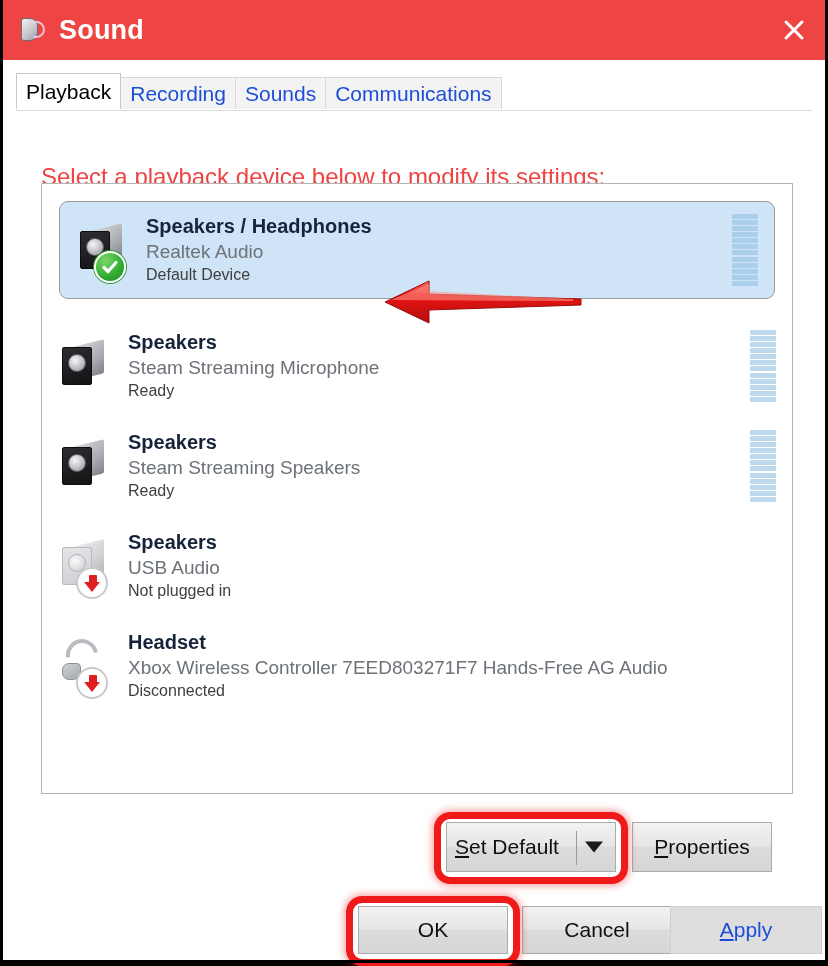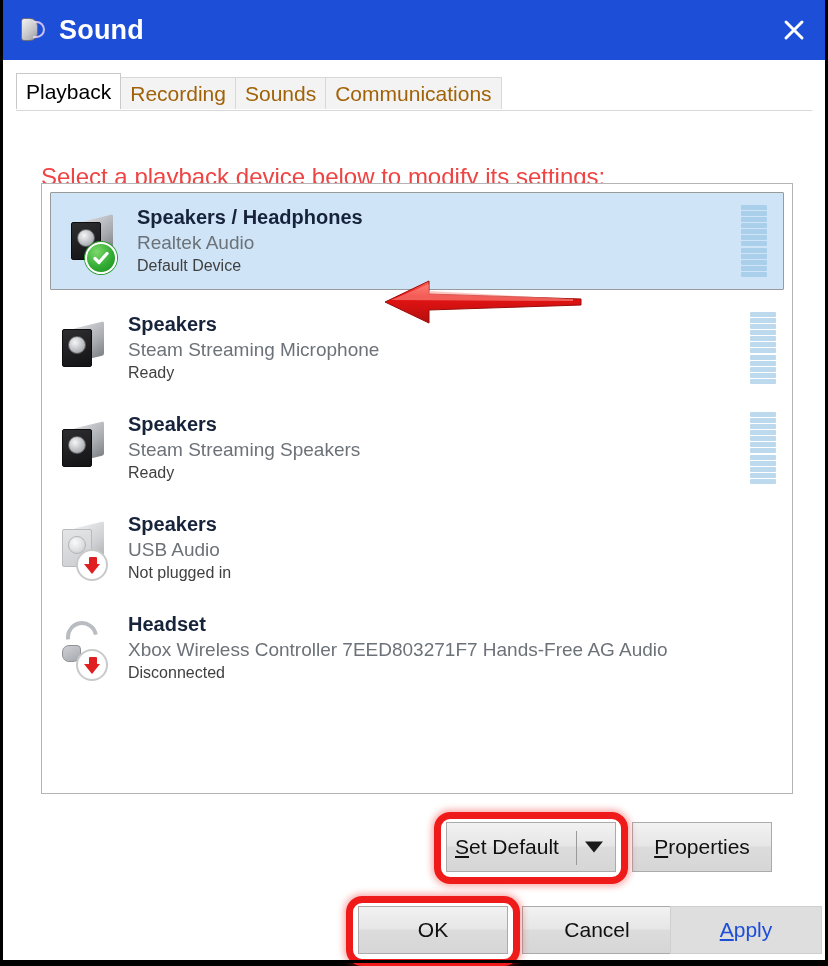--- a/index.html
+++ b/index.html
@@ -16,21 +16,21 @@
     background: #ffffff;
     border-left: 3px solid #000;
     border-right: 3px solid #000;
     border-bottom: 3px solid #000;
   }
 
   
   .titlebar {
     position: absolute; left: 0; top: 0;
     width: 822px; height: 60px;
-    background: #1d4ed8;
+    background: #ef4444;
     display: flex; align-items: center;
   }
   .title-icon {
     width: 30px; height: 30px;
     margin-left: 14px; margin-right: 12px;
     position: relative;
     flex: 0 0 auto;
   }
   .title-icon .spk {
     position: absolute; left: 4px; top: 3px;
@@ -73,21 +73,21 @@
   .tabstrip {
     position: absolute; left: 13px; top: 15px;
     height: 34px;
     display: flex; align-items: flex-end;
   }
   .tab {
     height: 32px;
     padding: 0 9px;
     display: flex; align-items: center;
     font-size: 21px;
-    color: #a16207;
+    color: #1d4ed8;
     background: #f3f3f3;
     border: 1px solid #d8d8d8;
     border-bottom: none;
     margin-right: -1px;
     cursor: pointer;
     white-space: nowrap;
   }
   .tab.active {
     background: #ffffff;
     border-color: #c9c9c9;
@@ -120,23 +120,23 @@
   .device-row {
     position: relative;
     height: 100px;
     display: flex; align-items: center;
     padding: 0 10px 0 8px;
     cursor: pointer;
   }
   .device-row.selected {
     background: #cfe4f7;
     border: 1px solid #9a9a9a;
-    margin: 8px;
+    margin: 17px;
     height: 98px;
-    border-radius: 1px;
+    border-radius: 9px;
   }
   .device-icon-wrap {
     position: relative;
     width: 62px; height: 70px;
     flex: 0 0 auto;
     margin-left: 4px;
   }
 
   
   .ico-speaker {

